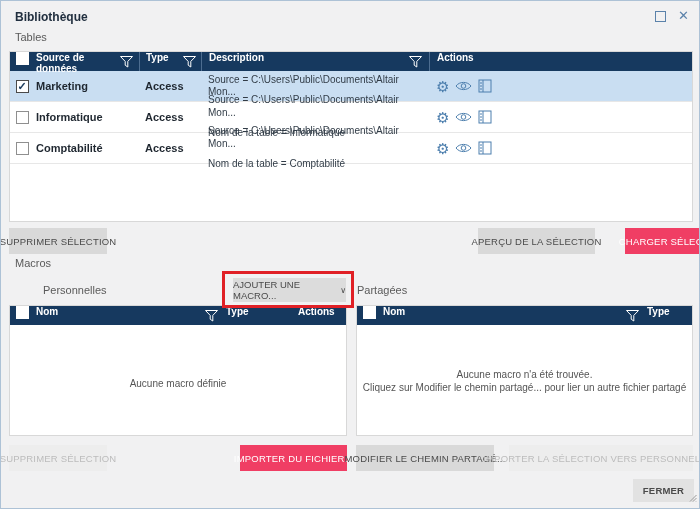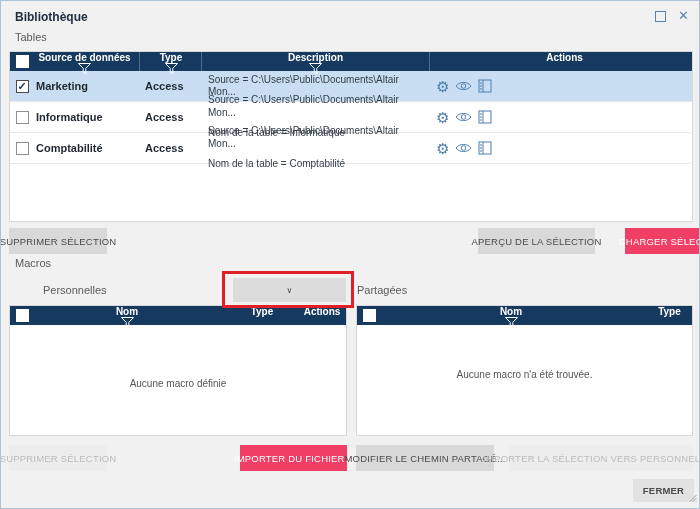--- a/index.html
+++ b/index.html
@@ -11,21 +11,21 @@
   
   .title { position: absolute; left: 14px; top: 9px; font-size: 12px; font-weight: bold; color: #212f3f; }
   .win-controls { position: absolute; right: 10px; top: 9px; display: flex; gap: 12px; align-items: center; }
   .maximize-btn { width: 11px; height: 11px; border: 1px solid #5b82aa; cursor: pointer; }
   .close-btn { color: #5b82aa; font-size: 13px; line-height: 12px; cursor: pointer; }
   
   .section-label { position: absolute; font-size: 11px; color: #5a5a5a; }
   
   .tbl { position: absolute; background: #fff; border: 1px solid #d8d8d8; }
   .thead { display: flex; align-items: center; height: 19px; background: #16395f; color: #fff; font-size: 10px; font-weight: bold; }
-  .hcell { display: flex; align-items: center; height: 100%; flex-direction: column; }
+  .hcell { display: flex; height: 100%; }
   .hdivided { border-left: 1px solid #4d6d90; }
   .c-cb { width: 24px; justify-content: center; }
   .c-src { width: 105px; justify-content: space-between; padding: 0 6px 0 2px; }
   .c-type { width: 62px; justify-content: space-between; padding: 0 5px 0 6px; }
   .c-desc { width: 228px; justify-content: space-between; padding: 0 7px; }
   .c-act { flex: 1; padding-left: 7px; }
   .trow { display: flex; align-items: center; height: 31px; font-size: 11px; border-bottom: 1px solid #e7e7e7; background: #fff; cursor: pointer; }
   .trow.selected { background: #c9def2; }
   .cell { display: flex; align-items: center; height: 100%; gap: 8px; }
   .name { font-weight: bold; color: #1f2730; padding-left: 2px; }
@@ -191,20 +191,21 @@
 
   <div class="btn" style="left:8px;top:227px;width:98px;">SUPPRIMER SÉLECTION</div>
   <div class="btn" style="left:477px;top:227px;width:117px;">APERÇU DE LA SÉLECTION</div>
   <div class="btn pink" style="left:624px;top:227px;width:95px;">CHARGER SÉLECTION</div>
 
   <div class="section-label" style="left:14px;top:256px;">Macros</div>
   <div class="section-label" style="left:14px;top:283px;padding-left:28px;">Personnelles</div>
   <div class="section-label" style="left:356px;top:283px;">Partagées</div>
 
   <div class="add-macro">
+    <span>AJOUTER UNE MACRO...</span>
     <span class="chevron">∨</span>
   </div>
   <div class="annotation"></div>
 
   <div class="tbl" style="left:8px;top:304px;width:338px;height:131px;">
     <div class="thead">
       <div class="hcell c-cb">
           <span class="cb hdr"></span>
         </div>
       <div class="hcell" style="flex:1;justify-content:space-between;padding:0 8px 0 2px;">
@@ -231,20 +232,21 @@
         <span class="icon-btn">
           <svg width="13" height="12" viewBox="0 0 13 12">
               <path d="M0.5 0.5 H12.5 L7.8 5.4 V11 L5.2 9.2 V5.4 Z" fill="none" stroke="#fff" stroke-width="1"></path>
             </svg>
         </span>
       </div>
       <div class="hcell" style="width:45px;">Type</div>
     </div>
     <div class="empty" style="top:62px;">
       <span>Aucune macro n'a été trouvée.</span><br>
+      <span>Cliquez sur Modifier le chemin partagé... pour lier un autre fichier partagé</span>
     </div>
   </div>
 
   <div class="btn disabled" style="left:8px;top:444px;width:98px;">SUPPRIMER SÉLECTION</div>
   <div class="btn pink" style="left:239px;top:444px;width:107px;">IMPORTER DU FICHIER...</div>
   <div class="btn" style="left:355px;top:444px;width:138px;">MODIFIER LE CHEMIN PARTAGÉ...</div>
   <div class="btn disabled" style="left:508px;top:444px;width:184px;">IMPORTER LA SÉLECTION VERS PERSONNELLES</div>
 
   <div class="btn light" style="left:632px;top:478px;width:61px;height:23px;font-weight:bold;">FERMER</div>
 

